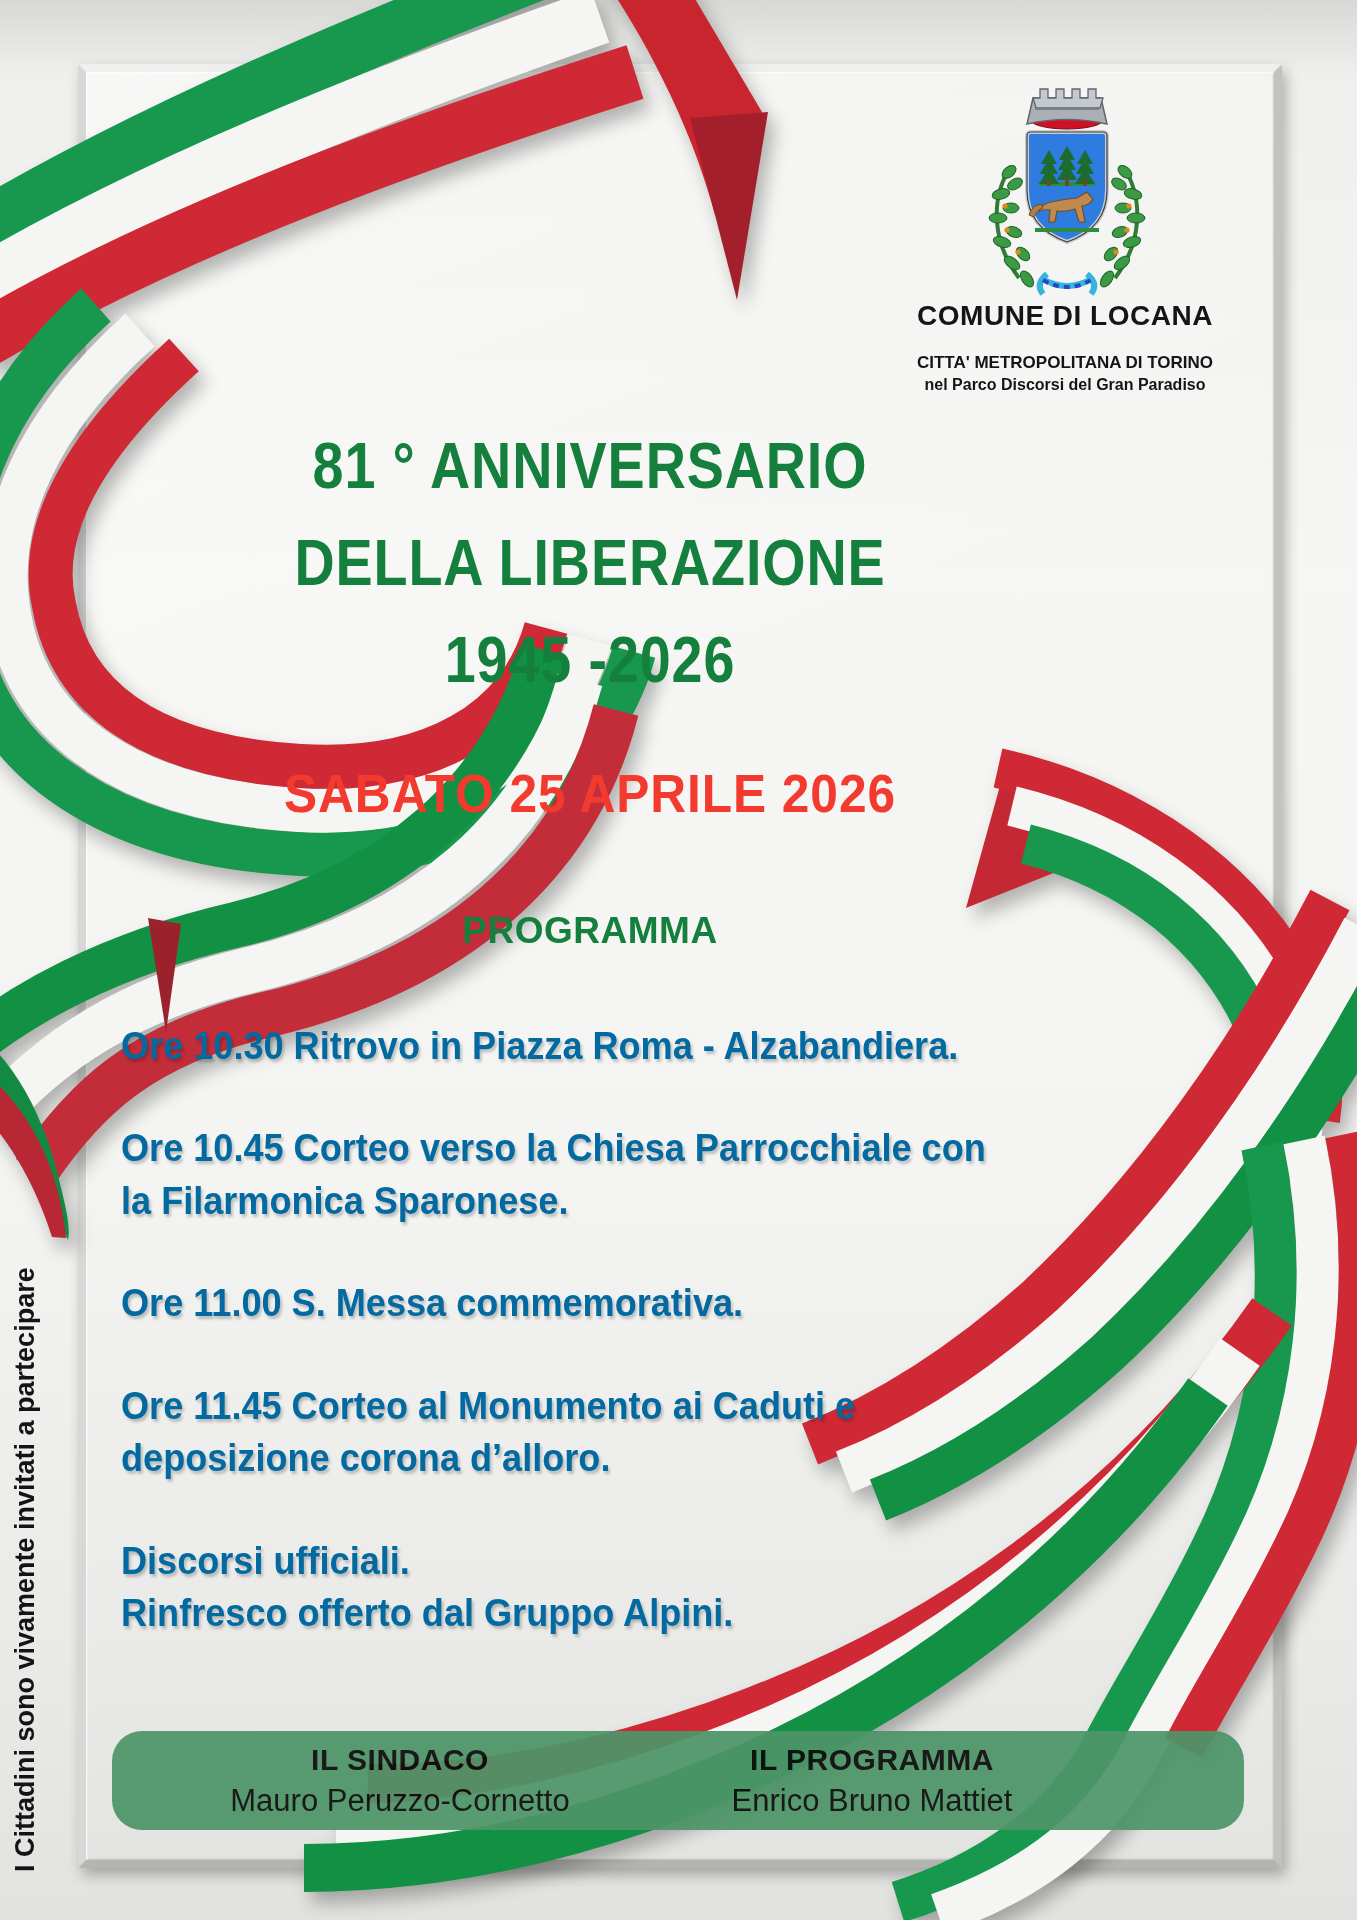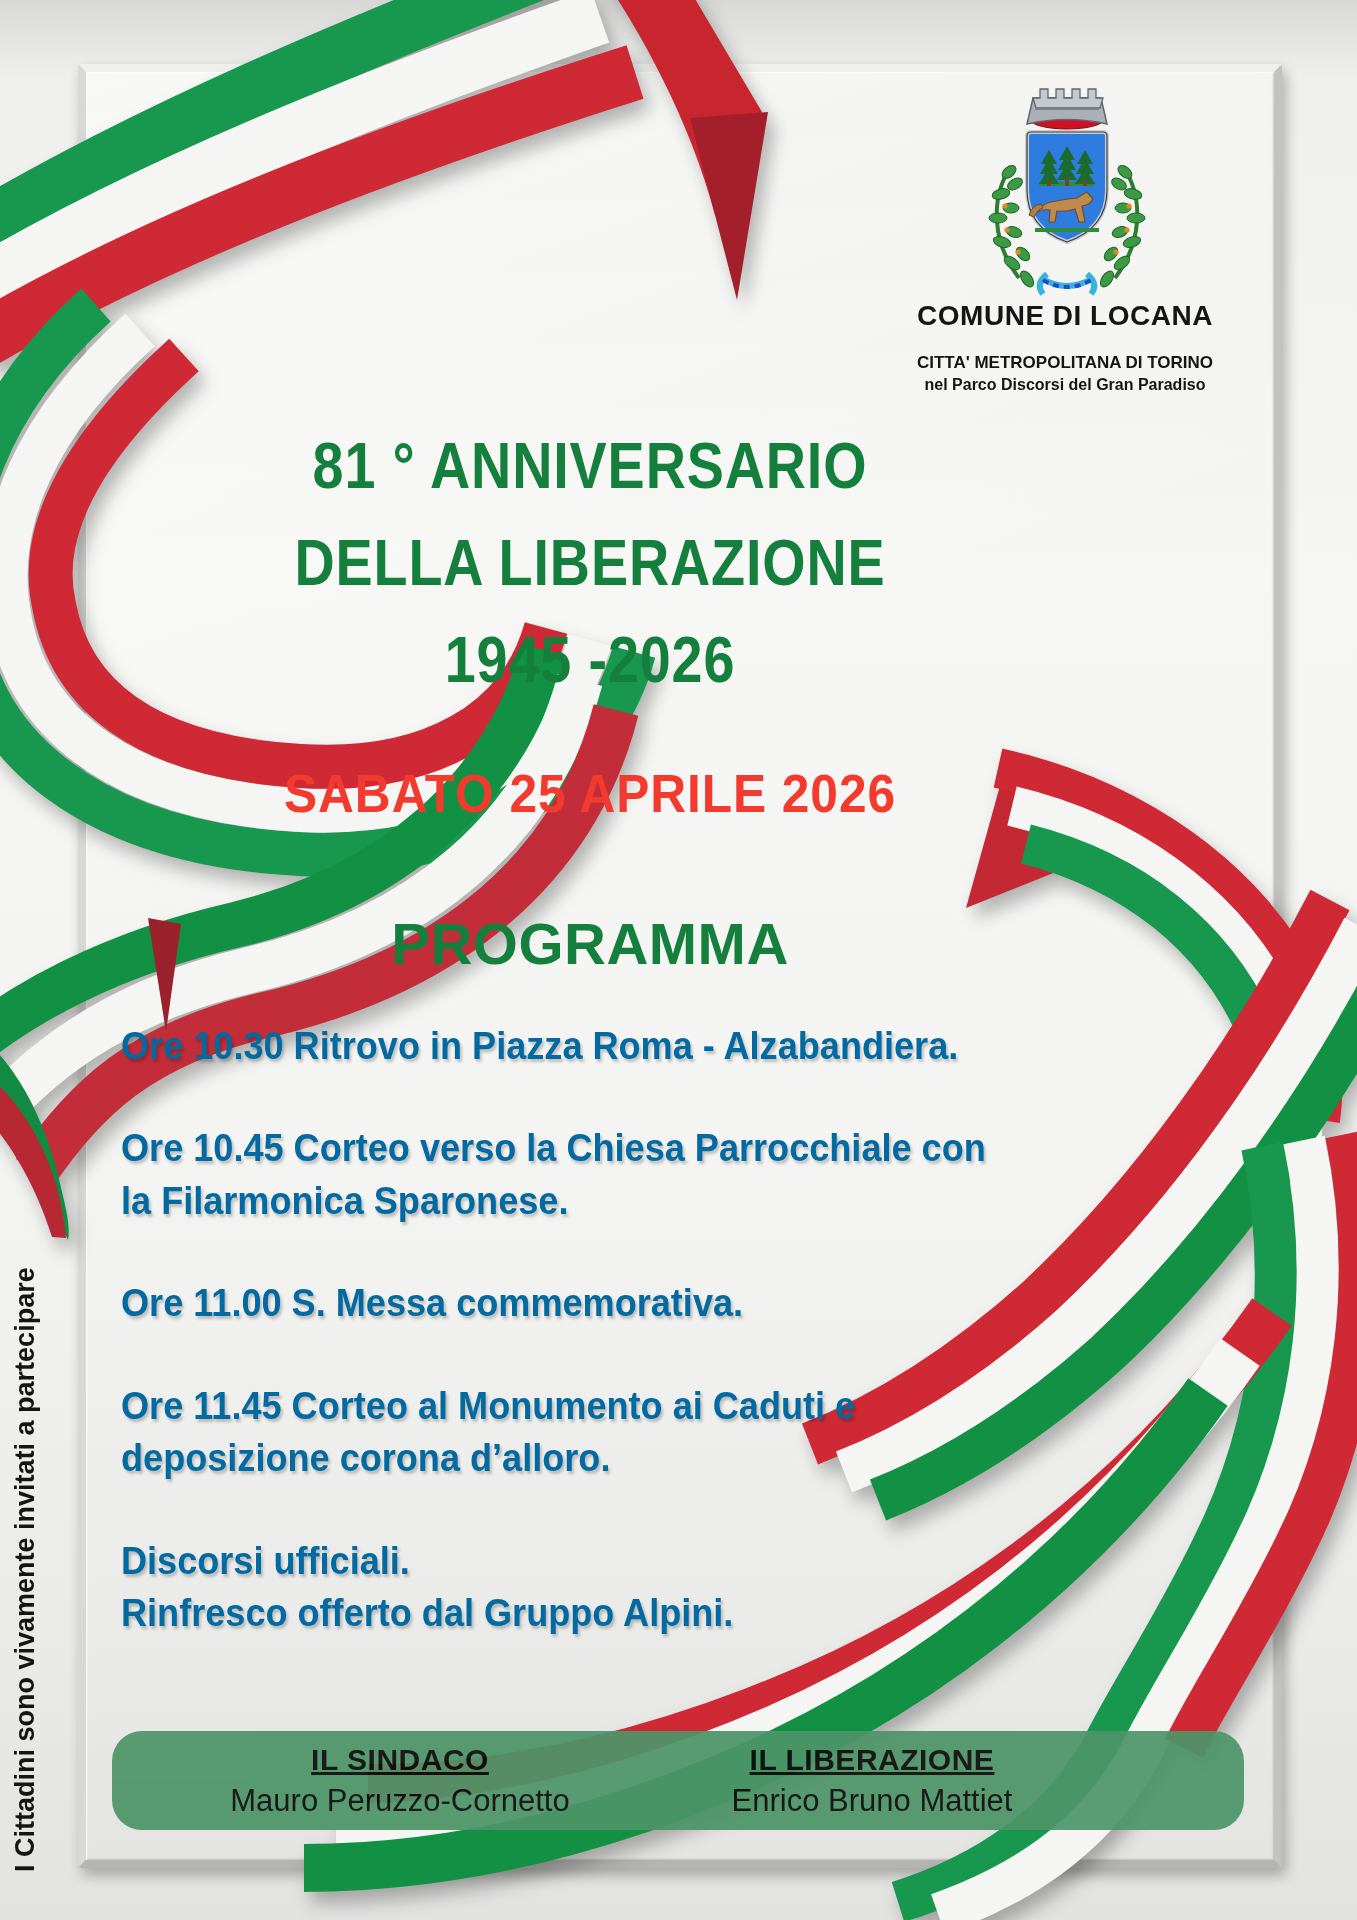--- a/index.html
+++ b/index.html
@@ -24,36 +24,36 @@
   
   .muni{position:absolute;left:865px;top:300px;width:400px;text-align:center;color:#151515;}
   .muni-name{font-size:28px;font-weight:800;letter-spacing:.5px;}
   .muni-sub{font-size:17px;font-weight:700;margin-top:21px;}
   .muni-sub2{font-size:16px;font-weight:700;margin-top:3px;}
   
   .centercol{position:absolute;left:85px;width:1010px;text-align:center;color:#15803d;}
   .title-block{top:418px;}
   .title-line{font-size:64px;font-weight:800;line-height:97px;letter-spacing:1px;transform:scaleX(.87);transform-origin:50% 50%;white-space:nowrap;}
   .date-line{top:762px;font-size:54px;font-weight:800;color:var(--date-red,#f23b2e);letter-spacing:1px;transform:scaleX(.92);transform-origin:50% 50%;white-space:nowrap;}
-  .programma{top:910px;font-size:58px;font-weight:800;letter-spacing:.5px;}
+  .programma{top:910px;font-size:37px;font-weight:800;letter-spacing:.5px;}
   
   .program{position:absolute;left:121px;top:1020px;width:1060px;color:#0369a1;}
   .program p{
     margin:0 0 50px 0;font-size:38px;font-weight:700;line-height:1.38;
     white-space:pre-line;transform:scaleX(.95);transform-origin:0 0;
     text-shadow:2px 3px 3px rgba(0,0,0,.22);
   }
   
   .sigbar{
     position:absolute;left:112px;top:1731px;width:1132px;height:99px;
     background:var(--bar-green,#4e9568);opacity:.93;border-radius:30px;
   }
   .sigcol{position:absolute;top:12px;width:460px;text-align:center;color:#0b0b0b;}
   .sigcol.left{left:58px;} .sigcol.right{left:530px;}
-  .sig-role{font-size:30px;font-weight:800;letter-spacing:.5px;text-decoration:underline;}
+  .sig-role{font-size:30px;font-weight:800;letter-spacing:.5px;}
   .sig-name{font-size:31px;font-weight:400;margin-top:6px;}
   
   .sidenote{
     position:absolute;left:10px;top:1272px;height:600px;
     writing-mode:vertical-rl;transform:rotate(180deg);
     font-size:27px;font-weight:700;color:#141414;white-space:nowrap;
   }
 </style>
 </head>
 <body>
@@ -211,20 +211,20 @@
       <p>Discorsi ufficiali.
 Rinfresco offerto dal Gruppo Alpini.</p>
     </div>
 
   <div class="sigbar">
     <div class="sigcol left">
       <div class="sig-role">IL SINDACO</div>
       <div class="sig-name">Mauro Peruzzo-Cornetto</div>
     </div>
     <div class="sigcol right">
-      <div class="sig-role">IL LIBERAZIONE</div>
+      <div class="sig-role">IL PROGRAMMA</div>
       <div class="sig-name">Enrico Bruno Mattiet</div>
     </div>
   </div>
 
   <div class="sidenote">I Cittadini sono vivamente invitati a partecipare</div>
 
 </div>
 
 </body></html>

